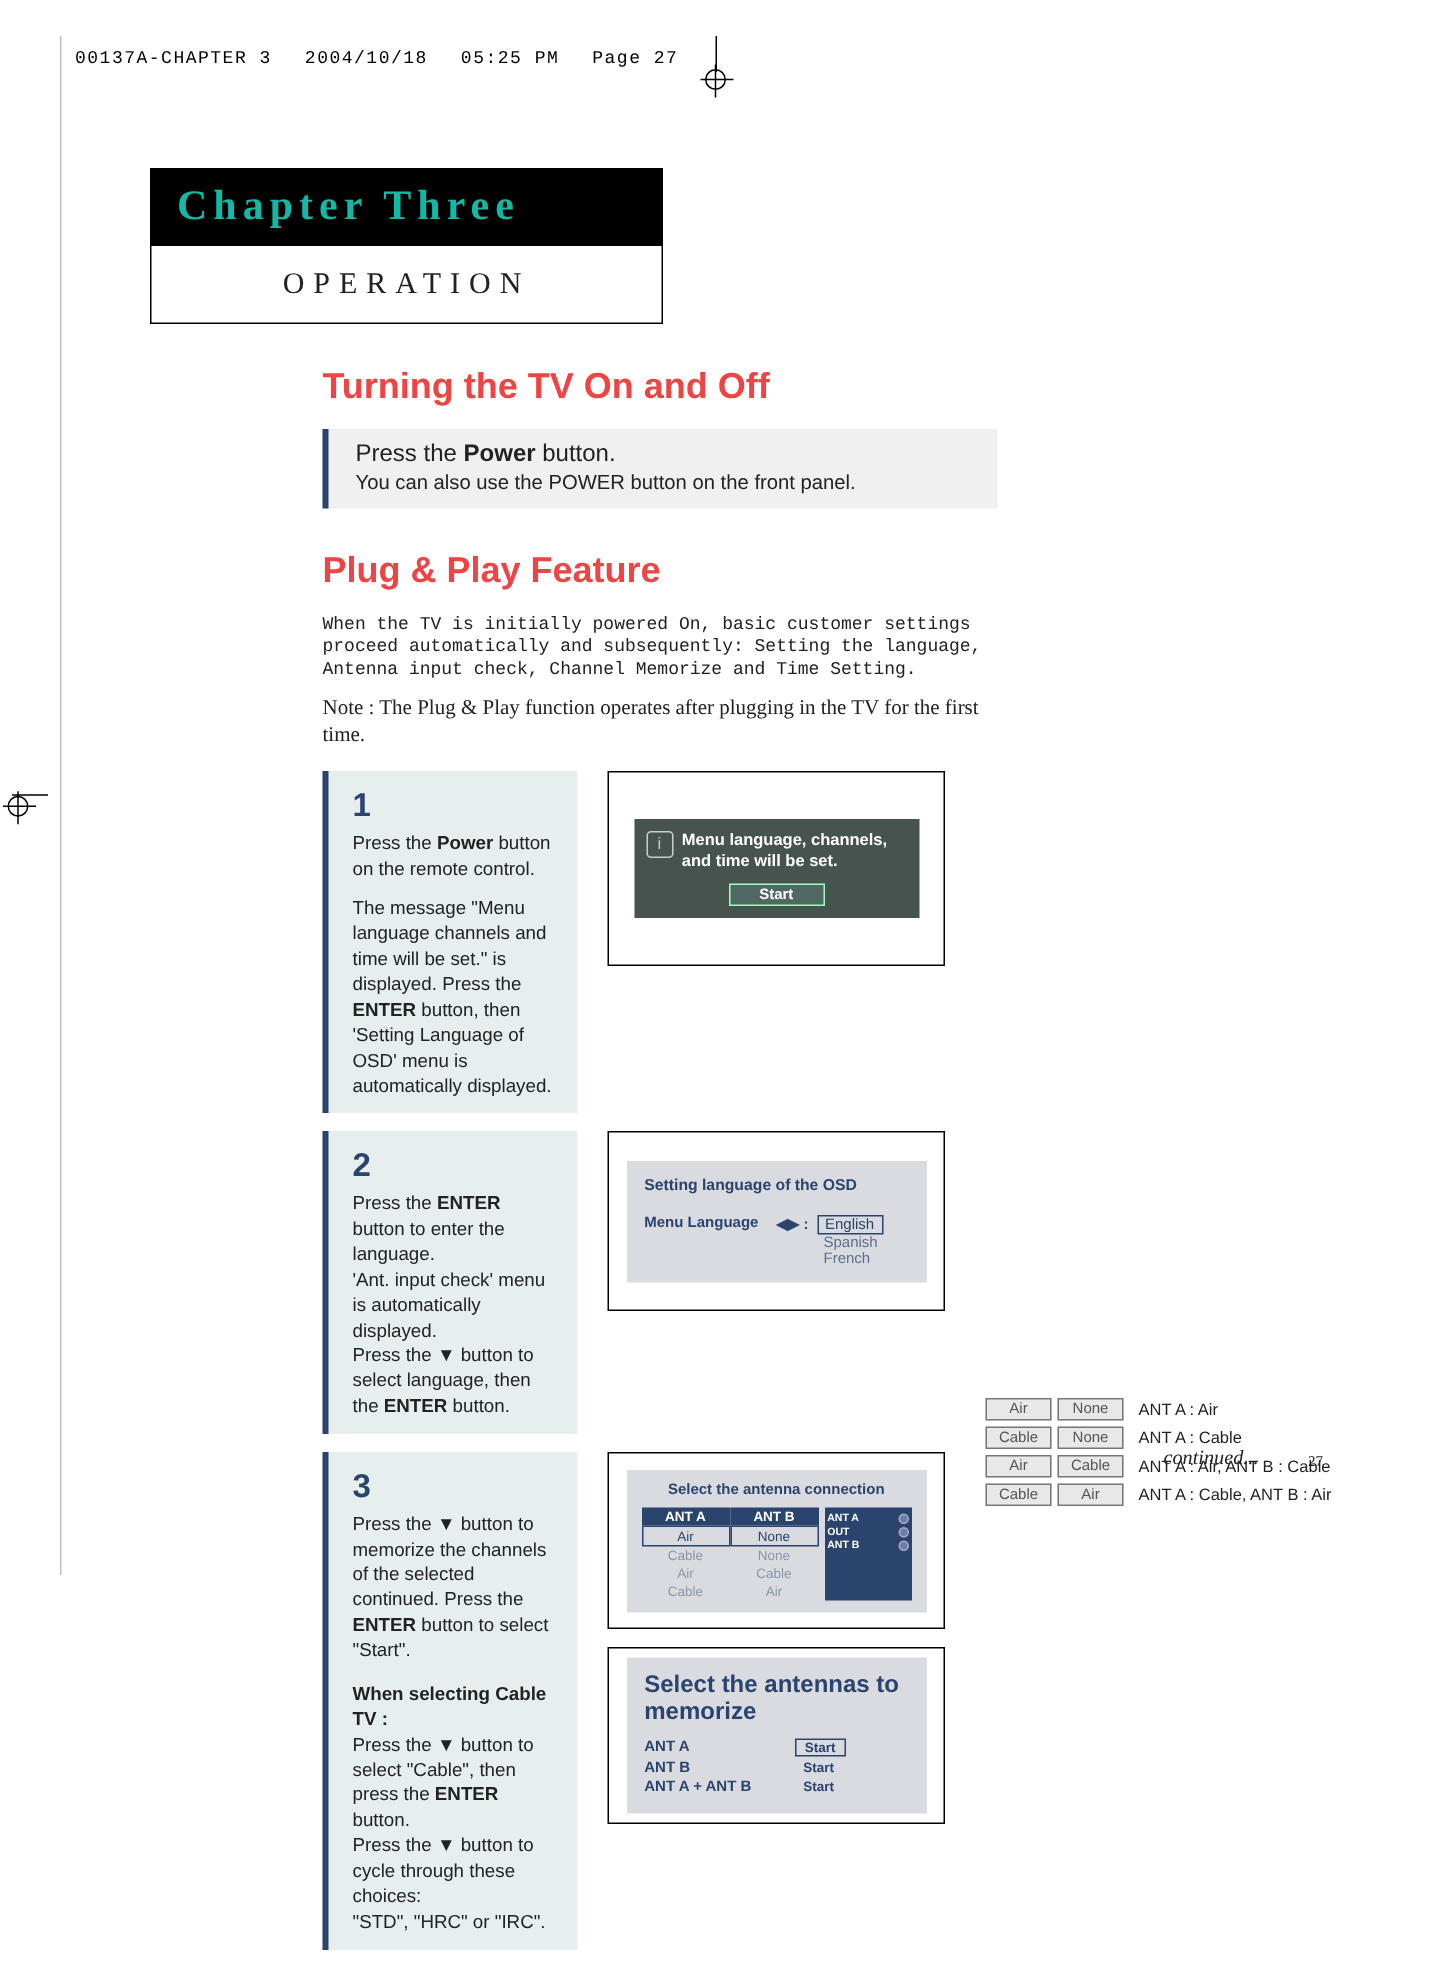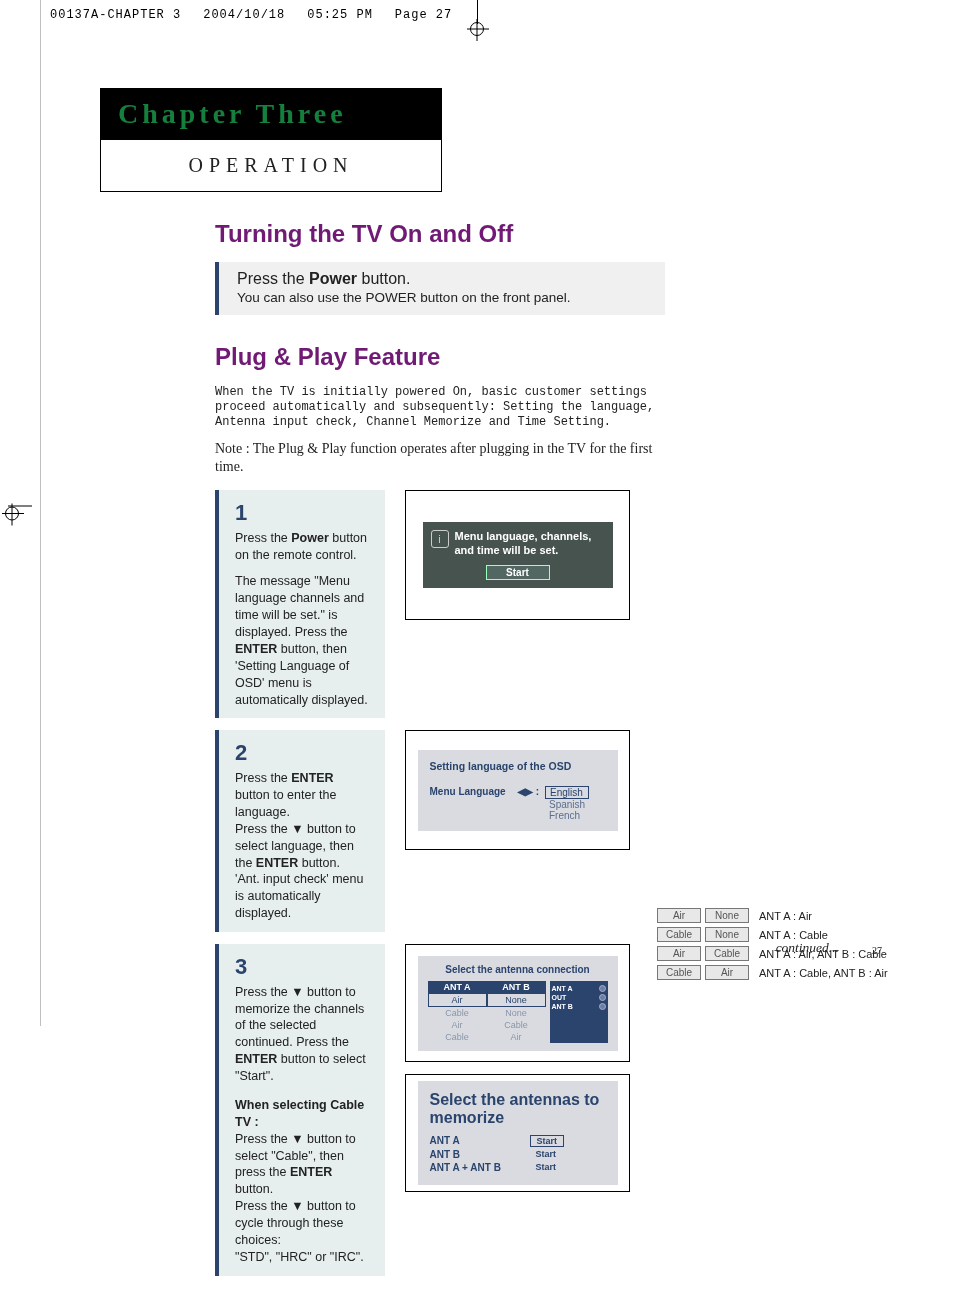--- a/index.html
+++ b/index.html
@@ -1,17 +1,17 @@
 <!DOCTYPE html>
 <html><head>
 <meta charset="utf-8">
 <style>
   * { margin:0; padding:0; box-sizing:border-box; }
   html,body { width:954px; height:1310px; background:#fff; font-family:Arial,Helvetica,sans-serif; color:#222; }
-  .page { position:relative; width:954px; height:1026px; }
+  .page { position:relative; width:954px; height:1026px;margin-top:24px; }
 
   
   .print-meta { position:absolute; top:8px; left:50px; font-family:"Courier New",monospace; font-size:12px; letter-spacing:1px; color:#000; display:flex; align-items:center; }
   .print-meta span { margin-right:22px; }
 
   
   .reg-center-top { position:absolute; top:0; left:50%; transform:translateX(-50%); }
   .reg-center-bot { position:absolute; bottom:-6px; left:50%; transform:translateX(-50%); }
   .reg-center-top .v, .reg-center-bot .v { width:0; height:24px; border-left:1px solid #000; margin:0 auto; }
   .reg-center-top .c, .reg-center-bot .c { width:14px; height:14px; border:1px solid #000; border-radius:50%; margin:-2px auto; position:relative; }
@@ -24,27 +24,27 @@
   .reg-side-l .h { width:24px; height:0; border-top:1px solid #000; }
   .reg-side-l .c { width:14px; height:14px; border:1px solid #000; border-radius:50%; margin-left:-3px; position:relative; }
   .reg-side-l .c::before{content:"";position:absolute;left:50%;top:-4px;width:1px;height:22px;background:#000;transform:translateX(-50%);}
   .reg-side-l .c::after{content:"";position:absolute;top:50%;left:-4px;height:1px;width:22px;background:#000;transform:translateY(-50%);}
 
   
   .trim-l { position:absolute; top:0; left:40px; width:0; height:100%; border-left:1px solid #000; opacity:.25; }
 
   
   .chap-wrap { position:absolute; top:88px; left:100px; width:342px; }
-  .chap-title { background:#000; color:#15803d; font-family:"Georgia",serif; font-weight:bold; font-size:28px; letter-spacing:4px; padding:10px 18px; }
+  .chap-title { background:#000; color:#14b8a6; font-family:"Georgia",serif; font-weight:bold; font-size:28px; letter-spacing:4px; padding:10px 18px; }
   .chap-sub-box { border:1px solid #000; border-top:none; padding:14px 18px; width:342px; background:#fff; text-align:center;}
   .chap-sub { font-family:"Georgia",serif; font-size:20px; letter-spacing:6px; font-variant:small-caps; }
 
   
   .content { position:absolute; top:220px; left:215px; width:450px; }
-  .h2 { color:#701a75; font-family:Arial,sans-serif; font-weight:bold; font-size:24px; margin-bottom:14px; }
+  .h2 { color:#ef4444; font-family:Arial,sans-serif; font-weight:bold; font-size:24px; margin-bottom:14px; }
   .intro-box { border-left:4px solid #2a446d; background:#f0f0f0; padding:8px 12px 10px 18px; margin-bottom:28px; }
   .intro-box .l1 { font-family:Arial; font-size:16px; }
   .intro-box .l2 { font-family:Liberation Sans, sans-serif; font-size:13.5px; margin-top:2px; }
 
   .plug-desc { font-family:Liberation Mono, monospace; font-size:12px; line-height:1.25; margin:8px 0 10px; }
   .plug-note { font-family:"Georgia",serif; font-size:14px; line-height:1.25; margin:6px 0 18px; }
 
   
   .steps-wrap { position:absolute; top:490px; left:215px; }
   .step { display:flex; align-items:flex-start; }
@@ -169,22 +169,22 @@
           </div>
           <div class="osd1-btn">Start</div>
         </div>
       </div>
     </div>
 
     <div class="step">
       <div class="step-text" style="min-height:160px;">
         <div class="step-num">2</div>
         <div><span>Press the </span><b>ENTER</b><span> button to enter the language.</span></div>
+        <div>'Ant. input check' menu is automatically displayed.</div>
         <div><span>Press the ▼ button to select language, then the </span><b>ENTER</b><span> button.</span></div>
-        <div>'Ant. input check' menu is automatically displayed.</div>
       </div>
       <div class="step-fig" style="height:120px;">
         <div class="osd2">
           <div class="osd2-title">Setting language of the OSD</div>
           <div class="osd2-row">
             <div class="osd2-label">Menu Language</div>
             <div class="osd2-icon">◀▶ :</div>
             <div class="osd2-opts">
               <div class="osd2-opt sel">English</div>
               <div class="osd2-opt">Spanish</div>

